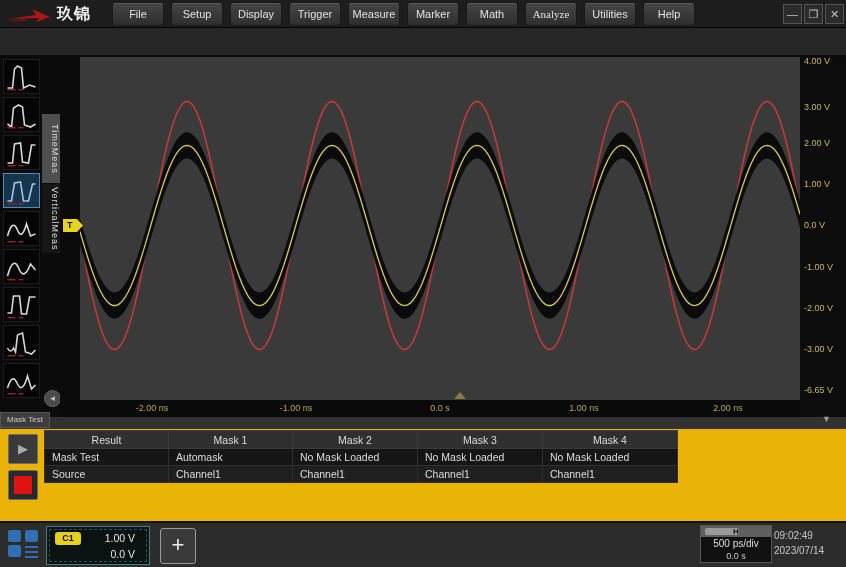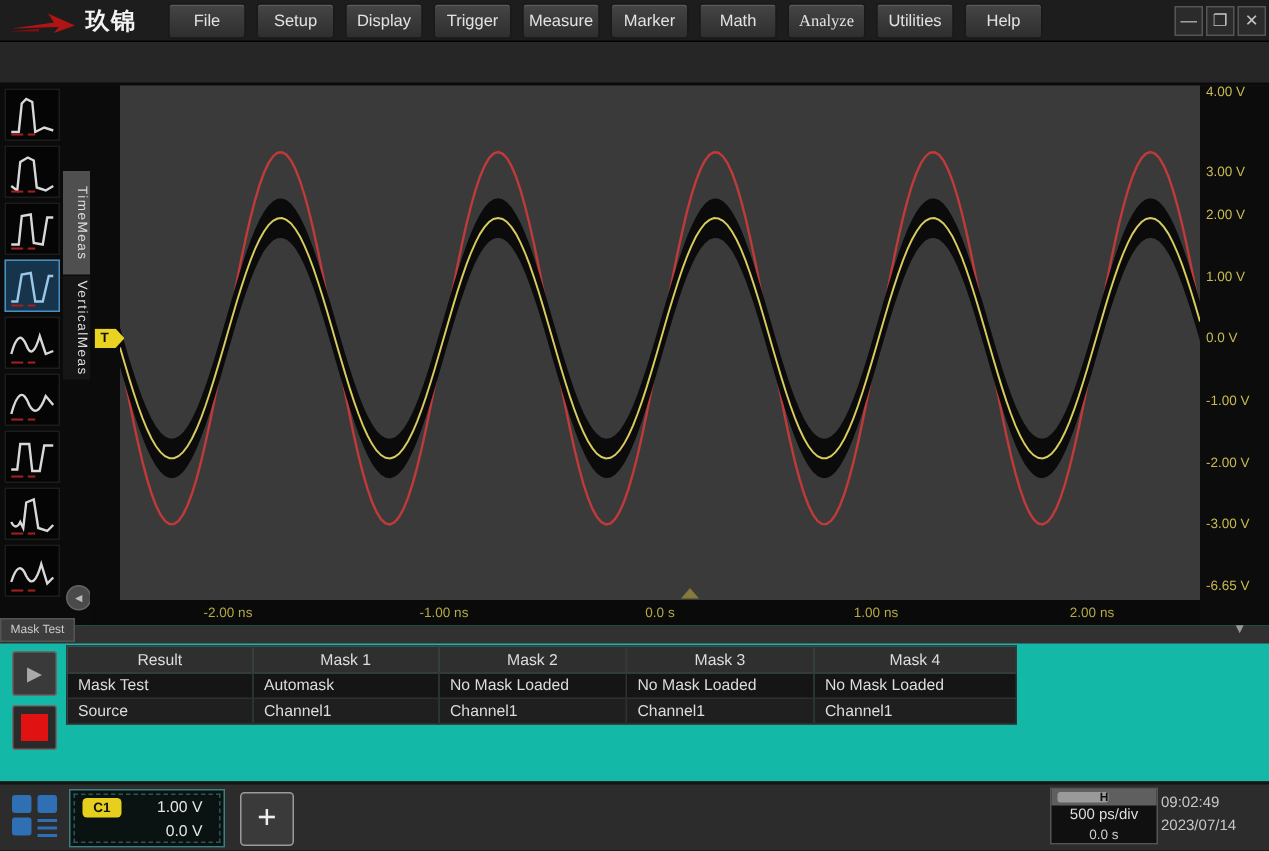--- a/index.html
+++ b/index.html
@@ -42,21 +42,21 @@
     clip-path:polygon(0 0,70% 0,100% 50%,70% 100%,0 100%); }
   .trig-pos { position:absolute; left:374px; top:335px; width:0; height:0;
     border-left:6px solid transparent; border-right:6px solid transparent; border-bottom:7px solid #86793a; }
 
   .vaxis { position:absolute; left:800px; top:57px; width:46px; height:360px; background:#0c0c0c; }
   .vlabel { position:absolute; left:4px; color:#c9ba50; font-size:9px; }
   .taxis { position:absolute; left:60px; top:400px; width:740px; height:17px; background:#0a0a0a; }
   .tlabel { position:absolute; top:3px; transform:translateX(-50%); color:#b5a845; font-size:9px; }
 
   
-  .mask-panel { position:absolute; left:0; top:417px; width:846px; height:104px; background:#14b8a6; }
+  .mask-panel { position:absolute; left:0; top:417px; width:846px; height:104px; background:#eab308; }
   .panel-strip { position:absolute; left:0; top:0; width:846px; height:12px; background:#313131; }
   .mask-tab { position:absolute; left:0; top:-5px; width:50px; height:16px; background:#3d3d3d; border:1px solid #555;
     color:#ccc; font-size:8px; text-align:center; line-height:14px; }
   .panel-chevron { position:absolute; left:822px; top:-3px; color:#999; font-size:9px; }
   .runbtn { position:absolute; left:8px; width:30px; height:30px; background:#3a3a3a; border:1px solid #6a6a6a;
     border-radius:2px; text-align:center; }
   .mask-table { position:absolute; left:44px; top:13px; border-collapse:collapse; }
   .mask-table th { background:#2f2f2f; color:#ddd; font-size:10.5px; font-weight:normal; height:18px;
     border:1px solid #3a3a3a; text-align:center; }
   .mask-table td { color:#ddd; font-size:10.5px; height:17px; border:1px solid #303030; padding-left:7px; }
@@ -215,21 +215,21 @@
         <path id="p-yel" fill="none" stroke-width="1.3" d="M0,174.6 L3,184.9 L6,194.9 L9,204.5 L12,213.5 L15,221.7 L18,229.0 L21,235.3 L24,240.5 L27,244.4 L30,247.1 L33,248.5 L36,248.5 L39,247.1 L42,244.4 L45,240.5 L48,235.3 L51,229.0 L54,221.7 L57,213.5 L60,204.5 L63,194.9 L66,184.9 L69,174.6 L72,164.2 L75,153.8 L78,143.7 L81,134.1 L84,125.0 L87,116.6 L90,109.1 L93,102.7 L96,97.3 L99,93.1 L102,90.2 L105,88.7 L108,88.4 L111,89.6 L114,92.0 L117,95.8 L120,100.7 L123,106.9 L126,114.0 L129,122.1 L132,131.0 L135,140.5 L138,150.4 L141,160.7 L144,171.1 L147,181.5 L150,191.6 L153,201.4 L156,210.6 L159,219.0 L162,226.7 L165,233.3 L168,238.9 L171,243.3 L174,246.4 L177,248.2 L180,248.6 L183,247.7 L186,245.5 L189,241.9 L192,237.2 L195,231.2 L198,224.2 L201,216.3 L204,207.6 L207,198.2 L210,188.3 L213,178.0 L216,167.6 L219,157.3 L222,147.1 L225,137.2 L228,127.9 L231,119.3 L234,111.5 L237,104.7 L240,98.9 L243,94.4 L246,91.0 L249,89.0 L252,88.4 L255,89.0 L258,91.0 L261,94.4 L264,98.9 L267,104.7 L270,111.5 L273,119.3 L276,127.9 L279,137.2 L282,147.1 L285,157.3 L288,167.6 L291,178.0 L294,188.3 L297,198.2 L300,207.6 L303,216.3 L306,224.2 L309,231.2 L312,237.2 L315,241.9 L318,245.5 L321,247.7 L324,248.6 L327,248.2 L330,246.4 L333,243.3 L336,238.9 L339,233.3 L342,226.7 L345,219.0 L348,210.6 L351,201.4 L354,191.6 L357,181.5 L360,171.1 L363,160.7 L366,150.4 L369,140.5 L372,131.0 L375,122.1 L378,114.0 L381,106.9 L384,100.7 L387,95.8 L390,92.0 L393,89.6 L396,88.4 L399,88.7 L402,90.2 L405,93.1 L408,97.3 L411,102.7 L414,109.1 L417,116.6 L420,125.0 L423,134.1 L426,143.7 L429,153.8 L432,164.2 L435,174.6 L438,184.9 L441,194.9 L444,204.5 L447,213.5 L450,221.7 L453,229.0 L456,235.3 L459,240.5 L462,244.4 L465,247.1 L468,248.5 L471,248.5 L474,247.1 L477,244.4 L480,240.5 L483,235.3 L486,229.0 L489,221.7 L492,213.5 L495,204.5 L498,194.9 L501,184.9 L504,174.6 L507,164.2 L510,153.8 L513,143.7 L516,134.1 L519,125.0 L522,116.6 L525,109.1 L528,102.7 L531,97.3 L534,93.1 L537,90.2 L540,88.7 L543,88.4 L546,89.6 L549,92.0 L552,95.8 L555,100.7 L558,106.9 L561,114.0 L564,122.1 L567,131.0 L570,140.5 L573,150.4 L576,160.7 L579,171.1 L582,181.5 L585,191.6 L588,201.4 L591,210.6 L594,219.0 L597,226.7 L600,233.3 L603,238.9 L606,243.3 L609,246.4 L612,248.2 L615,248.6 L618,247.7 L621,245.5 L624,241.9 L627,237.2 L630,231.2 L633,224.2 L636,216.3 L639,207.6 L642,198.2 L645,188.3 L648,178.0 L651,167.6 L654,157.3 L657,147.1 L660,137.2 L663,127.9 L666,119.3 L669,111.5 L672,104.7 L675,98.9 L678,94.4 L681,91.0 L684,89.0 L687,88.4 L690,89.0 L693,91.0 L696,94.4 L699,98.9 L702,104.7 L705,111.5 L708,119.3 L711,127.9 L714,137.2 L717,147.1 L720,157.3" stroke="#d9cc5e"></path>
       </svg>
       <div class="trig-pos"></div>
     </div>
     <div class="t-tag">T</div>
   </div>
 
   <div class="vaxis">
       <div id="vlabels">
         <div class="vlabel" style="top: -1px;">4.00 V</div>
-        <div class="vlabel" style="top: 52px;">3.00 V</div>
+        <div class="vlabel" style="top: 45px;">3.00 V</div>
         <div class="vlabel" style="top: 81.2px;">2.00 V</div>
         <div class="vlabel" style="top: 122.3px;">1.00 V</div>
         <div class="vlabel" style="top: 163.4px;">0.0 V</div>
         <div class="vlabel" style="top: 204.5px;">-1.00 V</div>
         <div class="vlabel" style="top: 245.6px;">-2.00 V</div>
         <div class="vlabel" style="top: 286.7px;">-3.00 V</div>
         <div class="vlabel" style="top: 327.8px;">-6.65 V</div>
       </div>
     </div>
   <div class="taxis">

